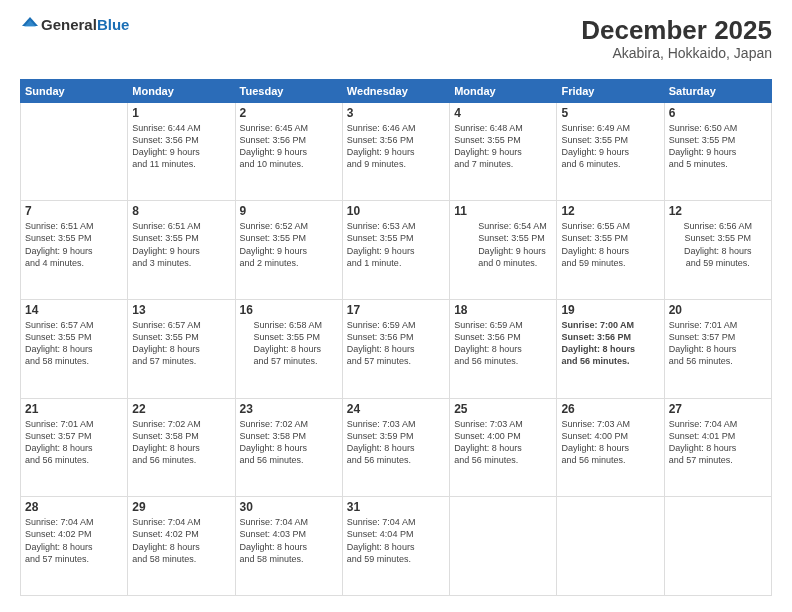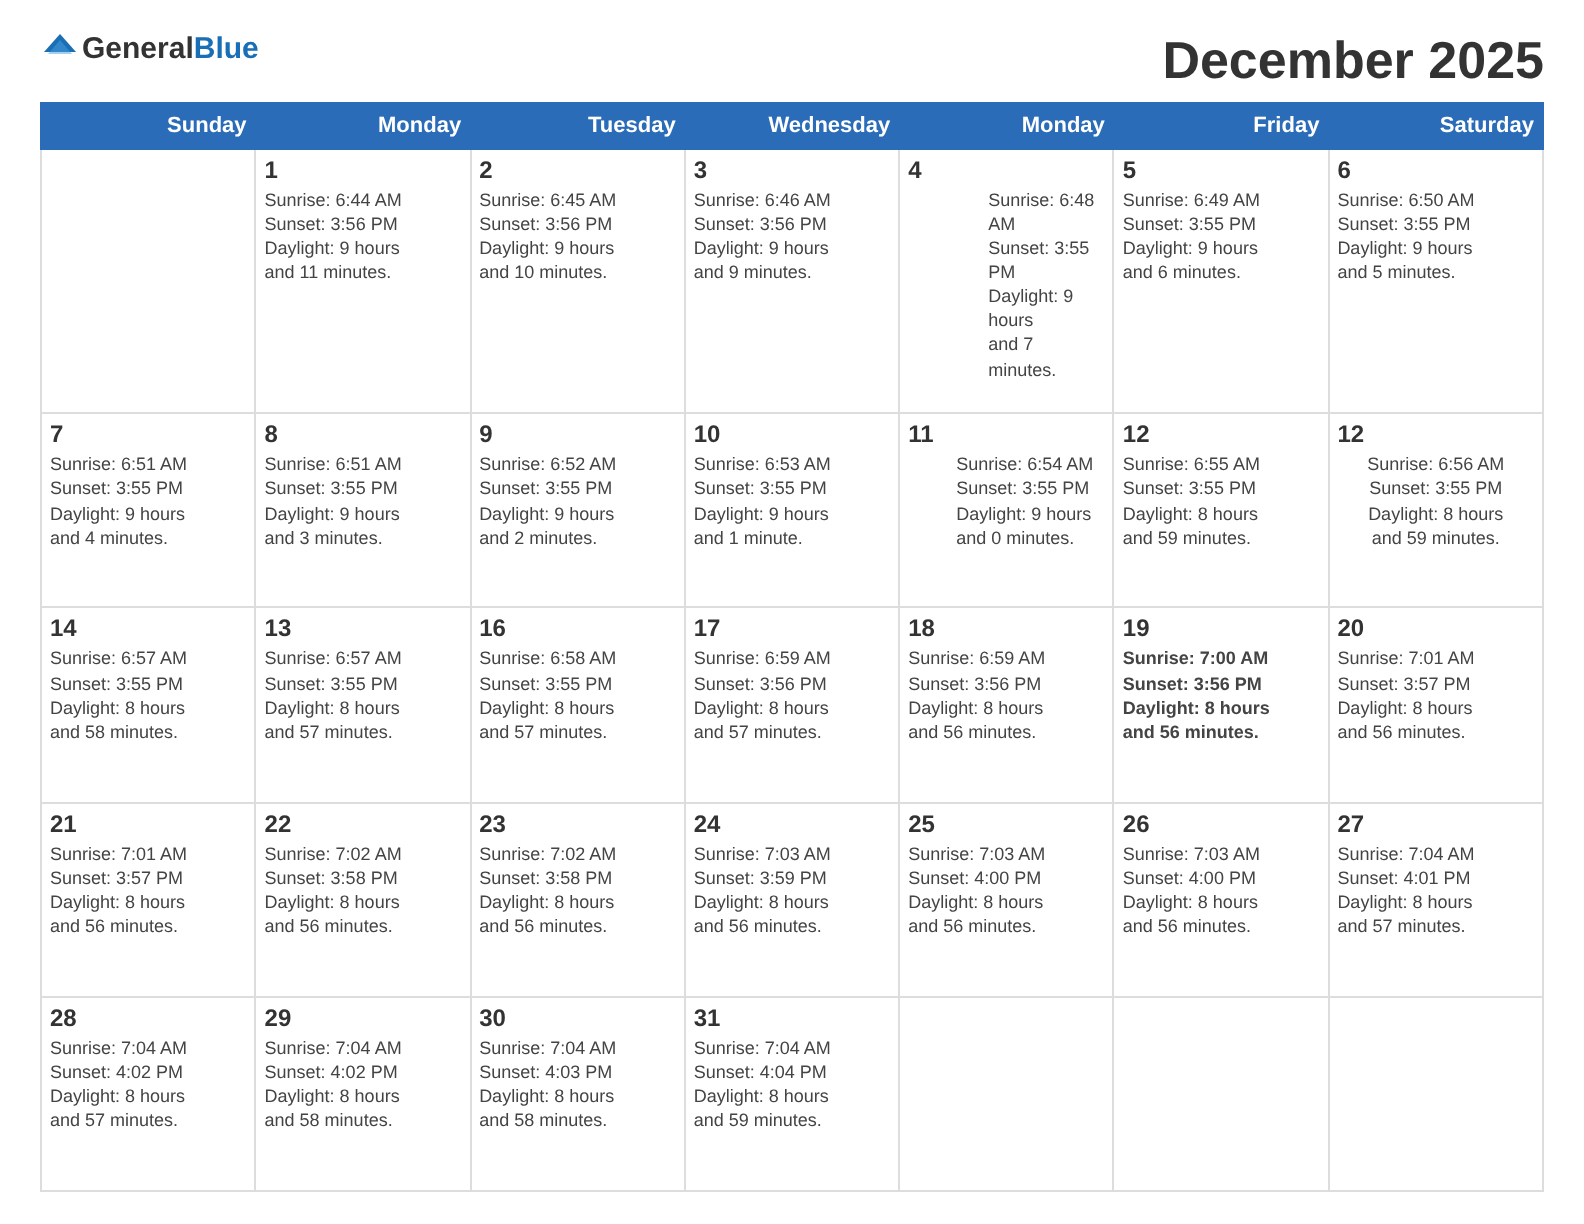--- a/index.html
+++ b/index.html
@@ -14,21 +14,21 @@
       width: 792px;
       height: 612px;
       padding: 16px 20px;
       display: flex;
       flex-direction: column;
     }
     .header {
       display: flex;
       justify-content: space-between;
       align-items: flex-start;
-      margin-bottom: 6px;
+      margin-bottom: 18px;
     }
     .logo {
       display: flex;
       align-items: center;
       gap: 2px;
     }
     .logo-icon {
       width: 18px;
       height: 18px;
       margin-left: 1px;
@@ -52,21 +52,21 @@
       border-collapse: collapse;
       width: 100%;
       table-layout: fixed;
     }
     .calendar th {
       background-color: #2b6cb8;
       color: #fff;
       font-size: 11px;
       font-weight: bold;
       padding: 5px 4px;
-      text-align: right;
+      text-align: left;
       border: 1px solid #2b6cb8;
     }
     .calendar td {
       vertical-align: top;
       padding: 3px 4px;
       font-size: 9.5px;
       color: #333;
       border: 1px solid #ddd;
       height: 88px;
       width: calc(100% / 7);
@@ -95,20 +95,21 @@
       <svg class="logo-icon" viewBox="0 0 36 36" xmlns="http://www.w3.org/2000/svg">
         <polygon points="18,2 34,20 2,20" fill="#1a6eb5"></polygon>
         <polygon points="18,8 30,22 6,22" fill="#4aa0e0" opacity="0.5"></polygon>
       </svg>
       <span>
         <span style="font-size:15px;font-weight:bold;color:#333;">General</span><span style="font-size:15px;font-weight:bold;color:#1a6eb5;">Blue</span>
       </span>
     </div>
     <div class="title-area">
       <div class="month-title">December 2025</div>
+      <div class="location">Akabira, Hokkaido, Japan</div>
     </div>
   </div>
 
   <table class="calendar">
     <thead>
       <tr>
         <th>Sunday</th>
         <th>Monday</th>
         <th>Tuesday</th>
         <th>Wednesday</th>
@@ -136,21 +137,21 @@
           </td>
           <td>
             <div class="day-number">3</div>
             <div class="day-info" style="white-space: pre-line;">Sunrise: 6:46 AM
 Sunset: 3:56 PM
 Daylight: 9 hours
 and 9 minutes.</div>
           </td>
           <td>
             <div class="day-number">4</div>
-            <div class="day-info" style="white-space: pre-line; margin-left: 40px;">Sunrise: 6:48 AM
+            <div class="day-info" style="white-space: pre-line;">Sunrise: 6:48 AM
 Sunset: 3:55 PM
 Daylight: 9 hours
 and 7 minutes.</div>
           </td>
           <td>
             <div class="day-number">5</div>
             <div class="day-info" style="white-space: pre-line;">Sunrise: 6:49 AM
 Sunset: 3:55 PM
 Daylight: 9 hours
 and 6 minutes.</div>
@@ -224,21 +225,21 @@
           </td>
           <td>
             <div class="day-number">13</div>
             <div class="day-info" style="white-space: pre-line;">Sunrise: 6:57 AM
 Sunset: 3:55 PM
 Daylight: 8 hours
 and 57 minutes.</div>
           </td>
           <td>
             <div class="day-number">16</div>
-            <div class="day-info" style="white-space: pre-line;">Sunrise: 6:58 AM
+            <div class="day-info" style="white-space: pre-line; margin-left: 14px;">Sunrise: 6:58 AM
 Sunset: 3:55 PM
 Daylight: 8 hours
 and 57 minutes.</div>
           </td>
           <td>
             <div class="day-number">17</div>
             <div class="day-info" style="white-space: pre-line;">Sunrise: 6:59 AM
 Sunset: 3:56 PM
 Daylight: 8 hours
 and 57 minutes.</div>

